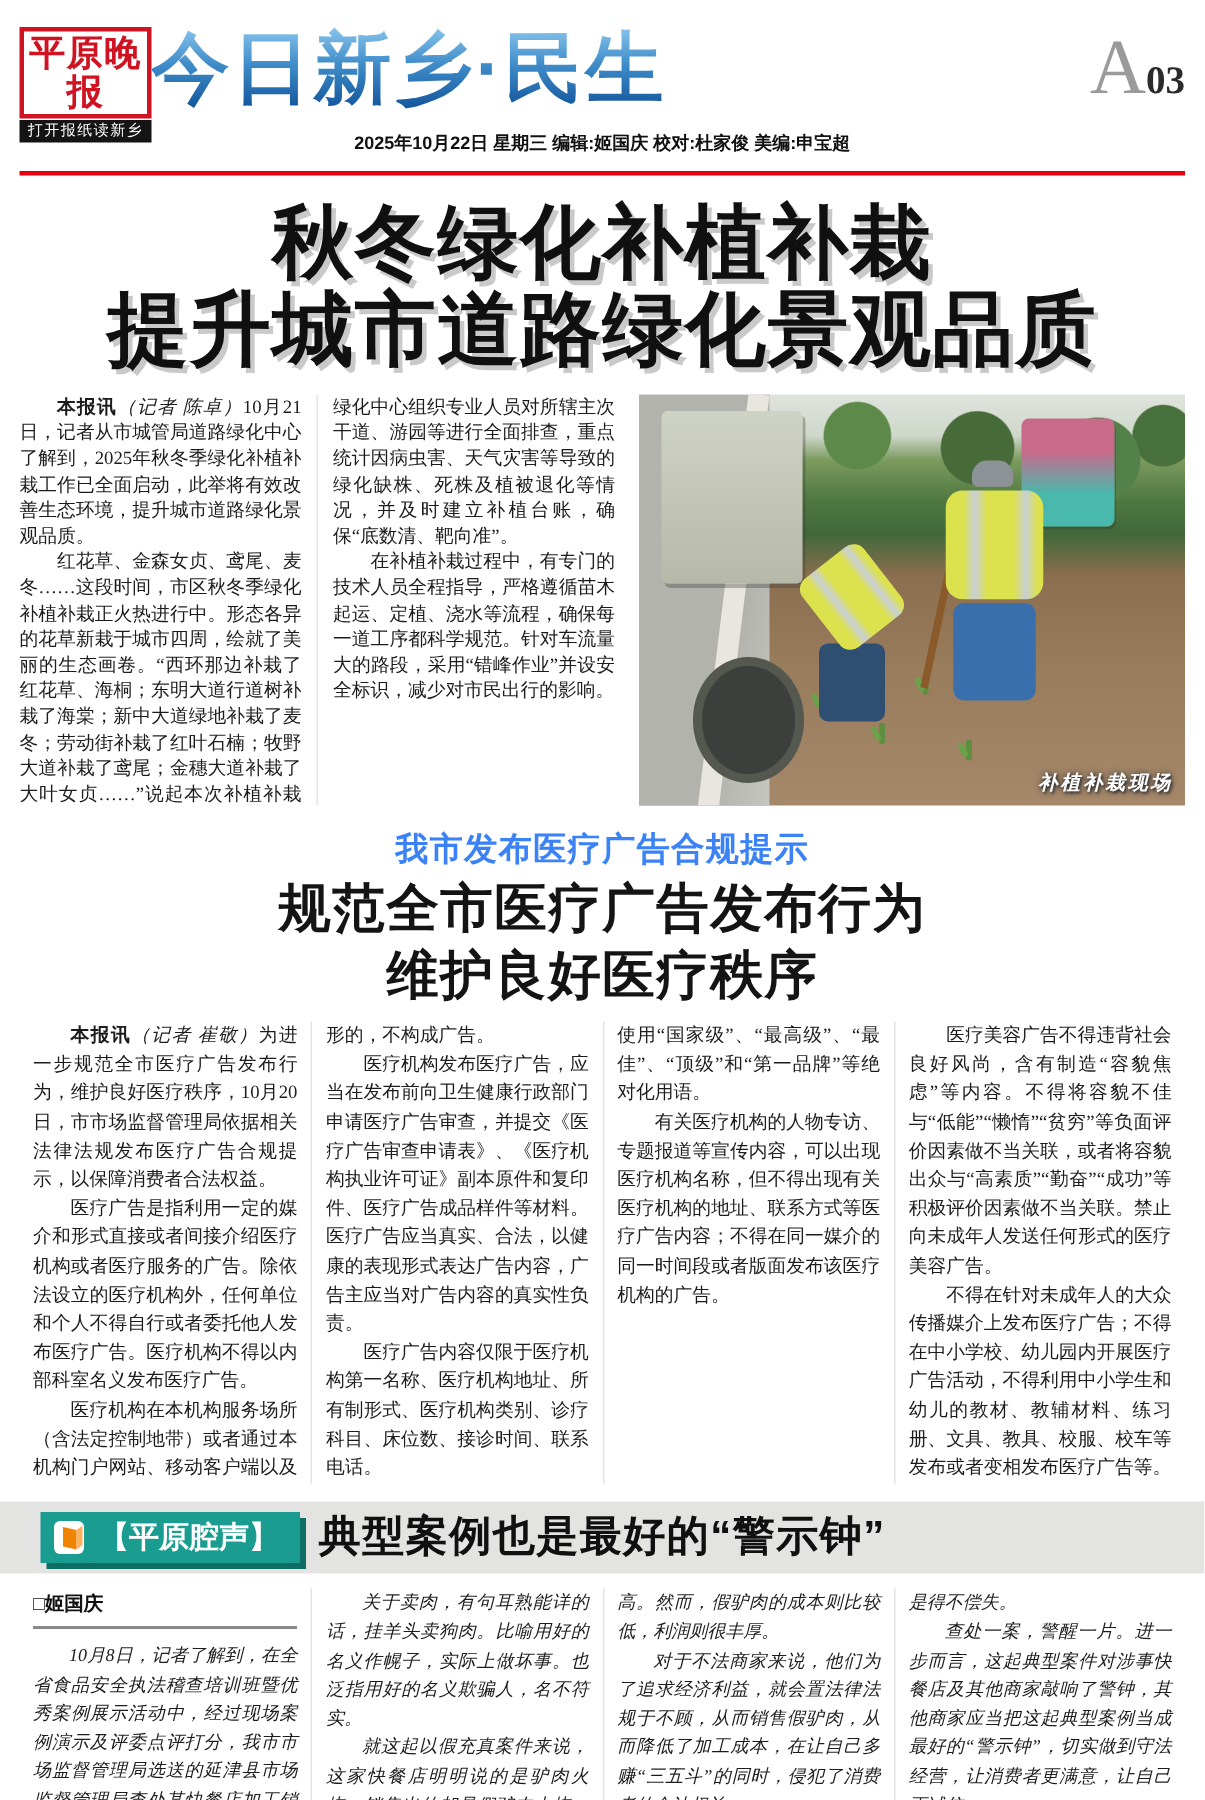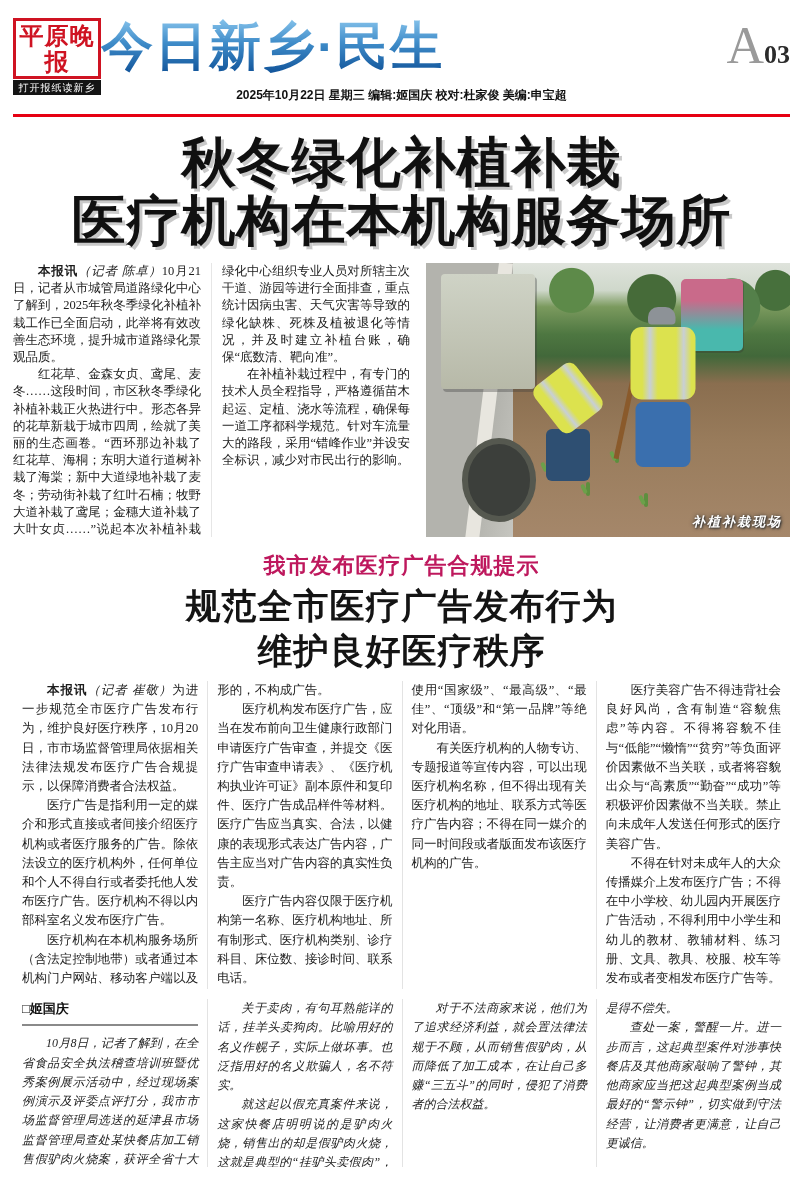--- a/index.html
+++ b/index.html
@@ -66,21 +66,21 @@
   .worker .cap{width:22px;height:14px;background:#8d9297;border-radius:8px 8px 3px 3px;margin-left:14px;}
   .worker .vest{width:52px;height:58px;background:linear-gradient(90deg,#dce24e 18%,#c8cfd6 30%,#dce24e 42%,#dce24e 70%,#c8cfd6 82%,#dce24e 94%);border-radius:9px;margin-top:2px;}
   .worker .legs{width:44px;height:52px;background:#3a6fae;border-radius:6px;margin:2px 0 0 4px;}
   .worker.bend .vest{transform:rotate(-38deg);}
   .shovel{position:absolute;width:5px;height:120px;background:#8a5a2b;transform:rotate(12deg);}
   .sprout{position:absolute;width:4px;height:14px;background:#5d8f3e;border-radius:2px;}
   .sprout:after{content:"";position:absolute;left:-4px;top:2px;width:4px;height:10px;background:#6ca04a;border-radius:2px;transform:rotate(-25deg);}
   .photo-caption{position:absolute;right:8px;bottom:6px;color:#fff;font-size:13px;font-style:italic;font-weight:bold;letter-spacing:2px;text-shadow:1px 1px 2px #333,0 0 4px #333;}
   
   .a2-head{text-align:center;margin-top:14px;}
-  .a2-kicker{font-family:"Liberation Sans",sans-serif;font-weight:900;font-size:22px;color:#be185d;letter-spacing:1px;}
+  .a2-kicker{font-family:"Liberation Sans",sans-serif;font-weight:900;font-size:22px;color:#3b82f6;letter-spacing:1px;}
   .a2-title{font-family:"Liberation Sans",sans-serif;font-weight:900;font-size:35px;line-height:41px;color:#141414;letter-spacing:1px;margin-top:4px;}
   .a2-body{margin-top:10px;height:308px;}
   .a2-body .col{width:25%;font-size:12.5px;line-height:19.2px;padding:0 9px;box-sizing:border-box;}
   
   .op-band{position:relative;margin:12px -13px 0;height:48px;background:#e3e3e2;}
   .op-badge{position:absolute;left:27px;top:7px;background:#1b9c90;color:#fff;
     font-family:"Liberation Sans",sans-serif;font-weight:bold;font-size:20px;line-height:34px;
     padding:0 14px 0 8px;box-shadow:4px 4px 0 #0e6e66;display:flex;align-items:center;gap:5px;}
   .op-headline{position:absolute;left:0;right:0;top:4px;text-align:center;
     font-family:"Liberation Sans",sans-serif;font-weight:900;font-size:28px;color:#101010;letter-spacing:1px;}
@@ -106,21 +106,21 @@
     </div>
     <div class="pageno">
       <span class="letter">A</span><span class="num">03</span>
     </div>
   </div>
   <div class="dateline">2025年10月22日 星期三 编辑:姬国庆 校对:杜家俊 美编:申宝超</div>
   <div class="red-rule"></div>
 
   <div class="main-headline">
     <div class="l">秋冬绿化补植补栽</div>
-    <div class="l">医疗机构在本机构服务场所</div>
+    <div class="l">提升城市道路绿化景观品质</div>
   </div>
 
   <div class="a1-body">
     <div class="a1-col col">
       <p class="para"><span class="lead">本报讯</span><span class="rep">（记者 陈卓）</span><span>10月21日，记者从市城管局道路绿化中心了解到，2025年秋冬季绿化补植补栽工作已全面启动，此举将有效改善生态环境，提升城市道路绿化景观品质。</span></p>
       <div>
           <p class="para">红花草、金森女贞、鸢尾、麦冬……这段时间，市区秋冬季绿化补植补栽正火热进行中。形态各异的花草新栽于城市四周，绘就了美丽的生态画卷。“西环那边补栽了红花草、海桐；东明大道行道树补栽了海棠；新中大道绿地补栽了麦冬；劳动街补栽了红叶石楠；牧野大道补栽了鸢尾；金穗大道补栽了大叶女贞……”说起本次补植补栽工作，市城管局道路绿化中心技术人员郑全明如数家珍。</p>
         </div>
     </div>
     <div class="a1-col col second">
@@ -184,35 +184,47 @@
       </div>
     <div class="col">
         <div>
           <p class="para">医疗美容广告不得违背社会良好风尚，含有制造“容貌焦虑”等内容。不得将容貌不佳与“低能”“懒惰”“贫穷”等负面评价因素做不当关联，或者将容貌出众与“高素质”“勤奋”“成功”等积极评价因素做不当关联。禁止向未成年人发送任何形式的医疗美容广告。</p>
           <p class="para">不得在针对未成年人的大众传播媒介上发布医疗广告；不得在中小学校、幼儿园内开展医疗广告活动，不得利用中小学生和幼儿的教材、教辅材料、练习册、文具、教具、校服、校车等发布或者变相发布医疗广告等。</p>
           <p class="para">全市广告活动主体要切实履行广告发布主体责任，依法依规发布广告内容。市市场监督管理局将持续加大广告监测监管力度，严厉打击违法行为。广大消费者如自身合法权益受到侵害或发现违法广告线索，可及时拨打12315或12345热线进行投诉举报。</p>
         </div>
       </div>
   </div>
 
+  <div class="op-band">
+    <div class="op-badge">
+      <svg width="26" height="26" viewBox="0 0 26 26" aria-hidden="true">
+        <rect x="1" y="2" width="20" height="22" rx="4" fill="#ffffff"></rect>
+        <path d="M7 6 L16 8 L16 21 L7 19 Z" fill="#f08300"></path>
+        <path d="M16 8 L20 5 L20 18 L16 21 Z" fill="#ffb25e"></path>
+      </svg>
+      <span>【平原腔声】</span>
+    </div>
+    <div class="op-headline">典型案例也是最好的“警示钟”</div>
+  </div>
   <div class="cols op-body">
     <div class="col">
       <div class="op-author">□姬国庆</div>
       <div>
           <p class="para">10月8日，记者了解到，在全省食品安全执法稽查培训班暨优秀案例展示活动中，经过现场案例演示及评委点评打分，我市市场监督管理局选送的延津县市场监督管理局查处某快餐店加工销售假驴肉火烧案，获评全省十大典型案例。（《平原晚报》10月9日A03版报道）</p>
         </div>
     </div>
     <div class="col">
         <div>
           <p class="para">关于卖肉，有句耳熟能详的话，挂羊头卖狗肉。比喻用好的名义作幌子，实际上做坏事。也泛指用好的名义欺骗人，名不符实。</p>
           <p class="para">就这起以假充真案件来说，这家快餐店明明说的是驴肉火烧，销售出的却是假驴肉火烧，这就是典型的“挂驴头卖假肉”，市场监管部门对此进行严厉查处，商家就是咎由自取。</p>
         </div>
       </div>
     <div class="col">
         <div>
+          <p class="para no-indent">高。然而，假驴肉的成本则比较低，利润则很丰厚。</p>
           <p class="para">对于不法商家来说，他们为了追求经济利益，就会置法律法规于不顾，从而销售假驴肉，从而降低了加工成本，在让自己多赚“三五斗”的同时，侵犯了消费者的合法权益。</p>
         </div>
       </div>
     <div class="col">
         <div>
           <p class="para no-indent">是得不偿失。</p>
           <p class="para">查处一案，警醒一片。进一步而言，这起典型案件对涉事快餐店及其他商家敲响了警钟，其他商家应当把这起典型案例当成最好的“警示钟”，切实做到守法经营，让消费者更满意，让自己更诚信。</p>
         </div>
       </div>
   </div>

